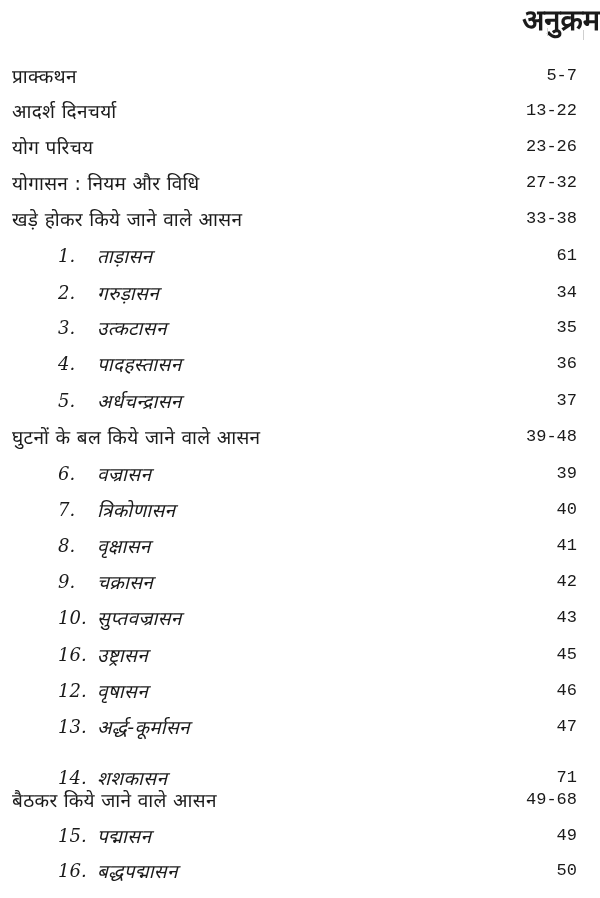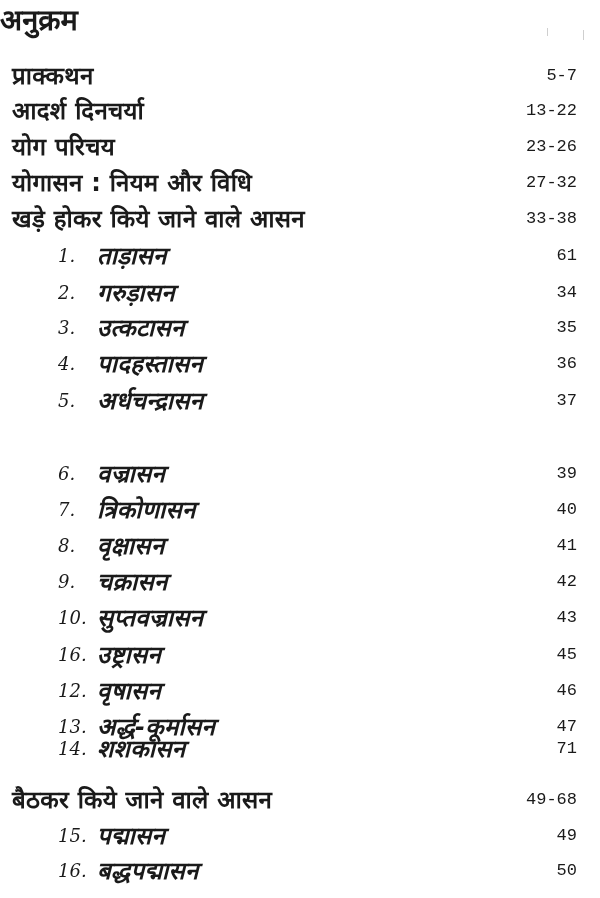--- a/index.html
+++ b/index.html
@@ -6,30 +6,30 @@
   body {
     width: 600px; height: 898px; overflow: hidden;
     background: #ffffff;
     font-family: "DejaVu Sans", sans-serif;
     color: #1a1a1a;
     position: relative;
   }
   .page { position: absolute; left: 0; top: 0; width: 600px; height: 898px; }
   .title {
     position: absolute; left: 0; width: 600px; top: 0px; height: 40px;
-    text-align: left; font-size: 29px; font-weight: bold; line-height: 40px;
+    text-align: right; font-size: 29px; font-weight: bold; line-height: 40px;
     padding-left: 0px; box-sizing: border-box;
   }
   .title span { display: inline-block; transform: translateX(0px); }
   .row {
     position: absolute; left: 0; width: 600px; height: 36px;
   }
   .row .label {
-    position: absolute; top: 0; line-height: 36px; font-size: 24px;
-    white-space: nowrap; letter-spacing: 0.3px; font-weight: bold;
+    position: absolute; top: 0; line-height: 36px; font-size: 19px;
+    white-space: nowrap; letter-spacing: 0.3px;
   }
   .row.section .label { left: 12px; }
   .row.item .num {
     position: absolute; left: 58px; top: 0; line-height: 36px; font-size: 18px;
     font-family: "DejaVu Serif", serif; font-style: italic; white-space: nowrap;
   }
   .row.item .label {
     left: 97px; font-style: italic;
   }
   .row .page-no {
@@ -87,20 +87,24 @@
     <span class="num">4.</span>
     <span class="label">पादहस्तासन</span>
     <span class="page-no">36</span>
   </div>
   <div class="row item" style="top:383px">
     <span class="num">5.</span>
     <span class="label">अर्धचन्द्रासन</span>
     <span class="page-no">37</span>
   </div>
 
+  <div class="row section" style="top:419px">
+    <span class="label">घुटनों के बल किये जाने वाले आसन</span>
+    <span class="page-no">39-48</span>
+  </div>
 
   <div class="row item" style="top:456px">
     <span class="num">6.</span>
     <span class="label">वज्रासन</span>
     <span class="page-no">39</span>
   </div>
   <div class="row item" style="top:492px">
     <span class="num">7.</span>
     <span class="label">त्रिकोणासन</span>
     <span class="page-no">40</span>
@@ -128,21 +132,21 @@
   <div class="row item" style="top:673px">
     <span class="num">12.</span>
     <span class="label">वृषासन</span>
     <span class="page-no">46</span>
   </div>
   <div class="row item" style="top:709px">
     <span class="num">13.</span>
     <span class="label">अर्द्ध-कूर्मासन</span>
     <span class="page-no">47</span>
   </div>
-  <div class="row item" style="top:731px">
+  <div class="row item" style="top:760px">
     <span class="num">14.</span>
     <span class="label">शशकासन</span>
     <span class="page-no">71</span>
   </div>
 
   <div class="row section" style="top:782px">
     <span class="label">बैठकर किये जाने वाले आसन</span>
     <span class="page-no">49-68</span>
   </div>
 

